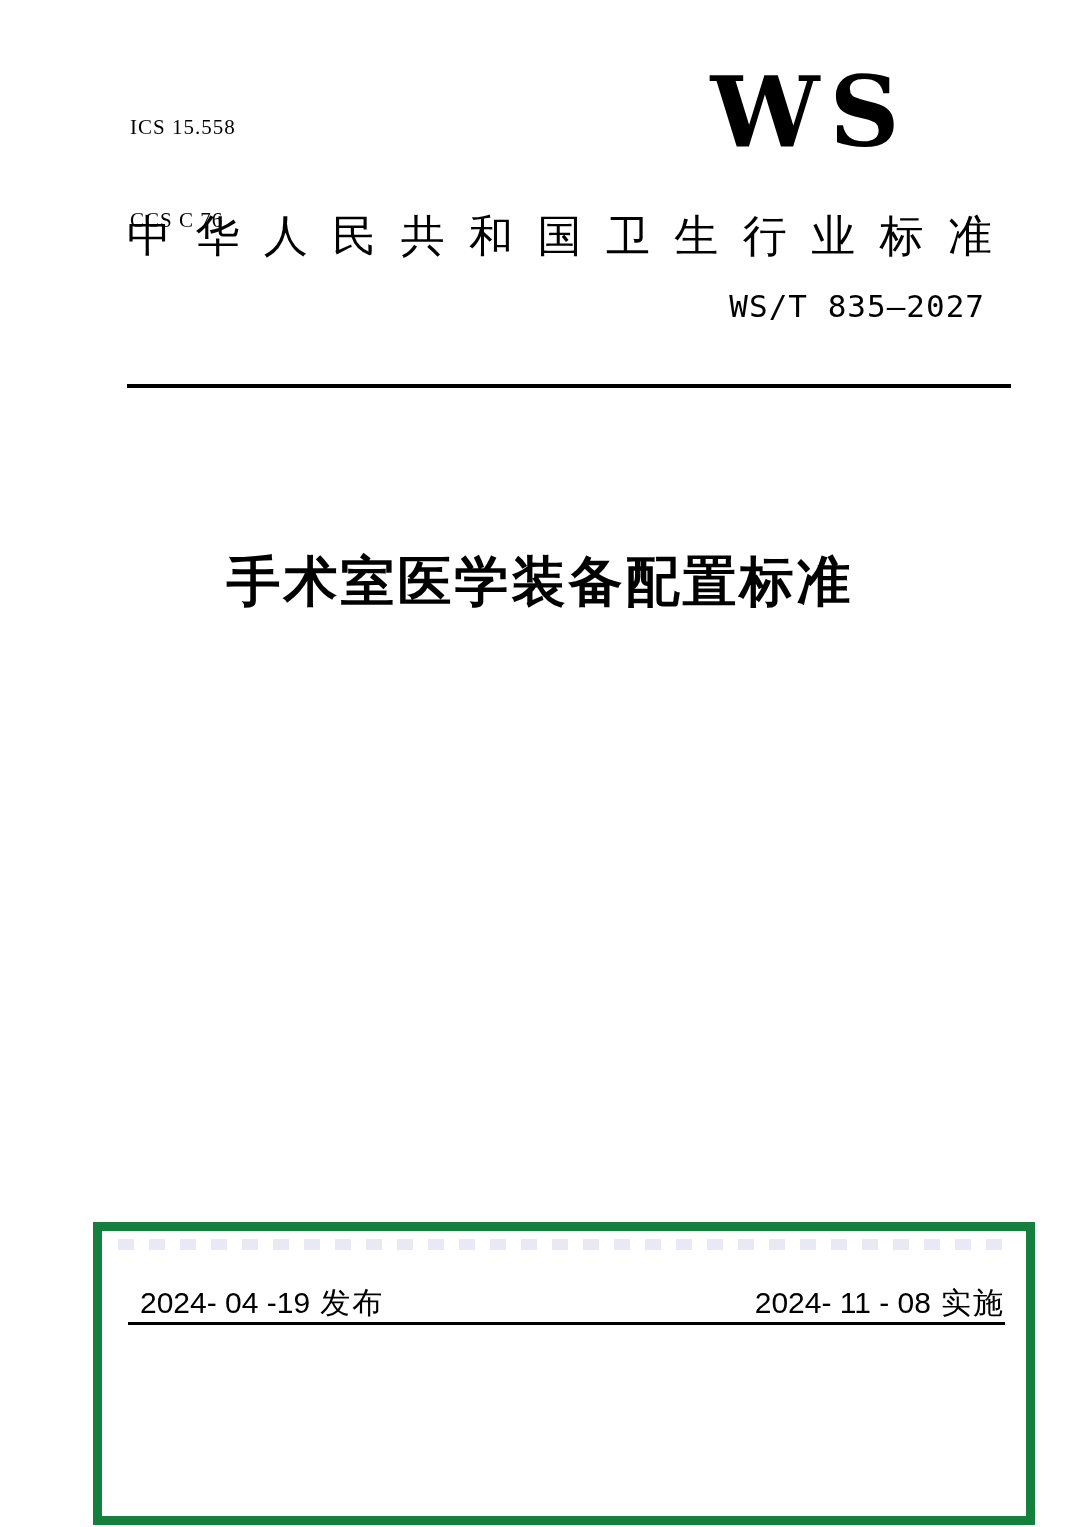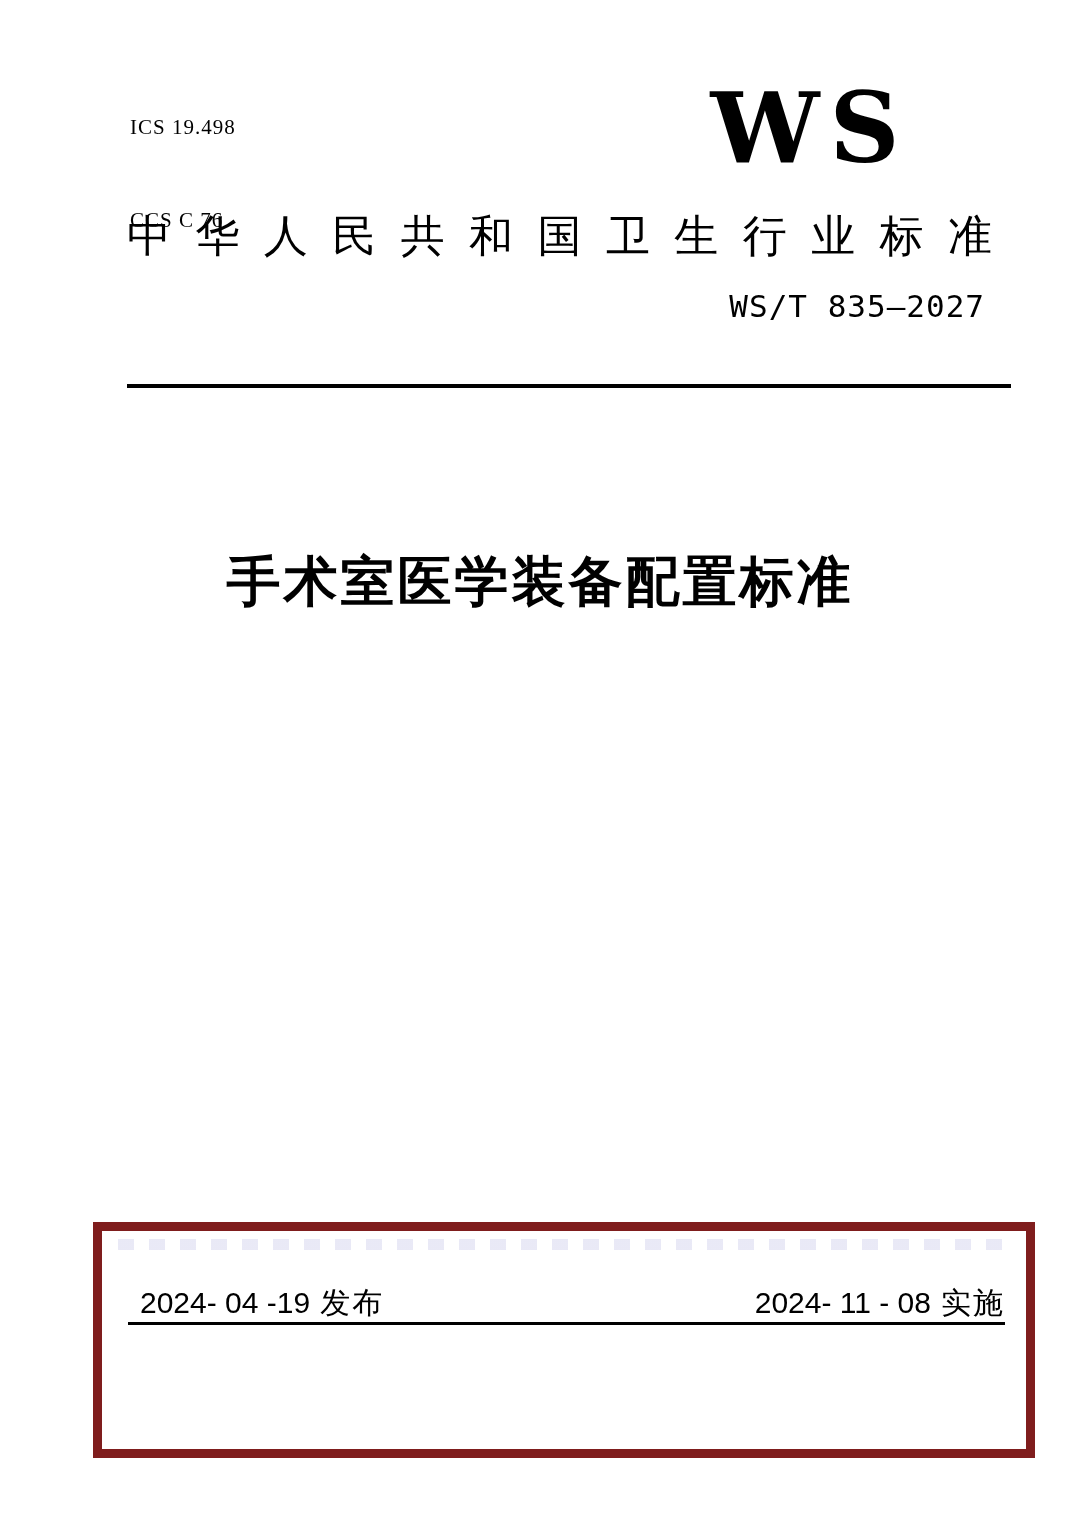--- a/index.html
+++ b/index.html
@@ -35,21 +35,20 @@
     position: absolute;
     left: 640px;
     top: 62px;
     width: 340px;
     text-align: center;
     font-family: "DejaVu Serif", "Liberation Serif", serif;
     font-weight: bold;
     font-size: 97px;
     line-height: 100px;
     letter-spacing: 10px;
-    margin-top: 16px;
   }
 
   
   .standard-type {
     position: absolute;
     left: 127px;
     top: 208px;
     width: 885px;
     font-size: 44px;
     font-weight: 500;
@@ -101,23 +100,23 @@
     font-size: 29px;
     letter-spacing: 0.5px;
   }
 
   
   .release-box {
     position: absolute;
     left: 93px;
     top: 1222px;
     width: 942px;
-    height: 236px;
+    height: 303px;
     box-sizing: border-box;
-    border: 9px solid #7f1d1d;
+    border: 9px solid #15803d;
     background: #ffffff;
   }
   .watermark-dots {
     position: absolute;
     left: 16px;
     top: 8px;
     right: 16px;
     height: 11px;
     background: repeating-linear-gradient(
       90deg,
@@ -164,21 +163,21 @@
     margin-left: 42px;
     letter-spacing: 18px;
   }
 </style>
 </head>
 <body>
 
 <div class="page">
 
   <div class="meta-codes">
-    <div>ICS 19.498</div>
+    <div>ICS 15.558</div>
     <div>CCS C 76</div>
   </div>
 
   <div class="ws-logo">WS</div>
 
   <div class="standard-type">中华人民共和国卫生行业标准</div>
 
   <div class="standard-code">WS/T 835—2027</div>
 
   <div class="header-rule"></div>

